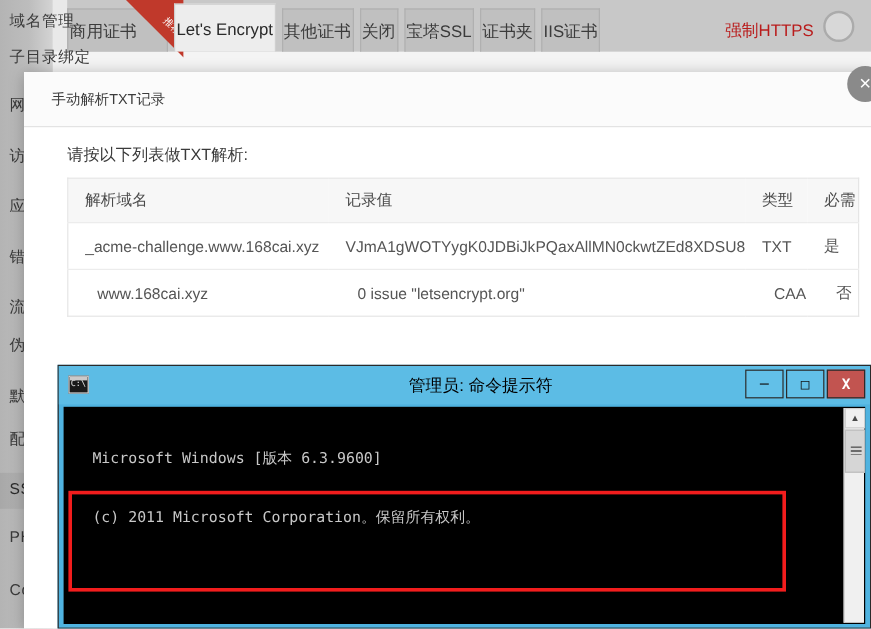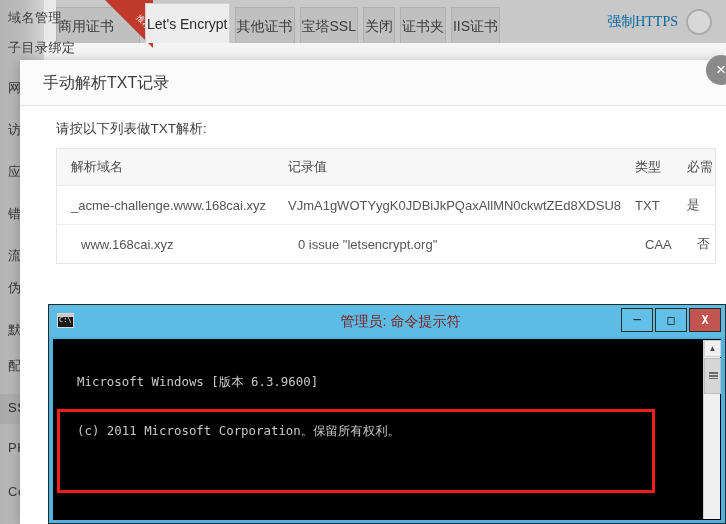--- a/index.html
+++ b/index.html
@@ -67,22 +67,22 @@
   }
   .ribbon-txt {
     position:absolute; right:2px; top:8px;
     transform: rotate(45deg);
     transform-origin: center;
     font-size:8px; color:#fff; letter-spacing:0px;
     white-space:nowrap;
   }
   .force-https {
     position:absolute; right:14px; top:9px;
-    display:flex; align-items:center; gap:8px;
-    font-size:14px; color:#0369a1;font-family:Liberation Serif, serif;
+    display:flex; align-items:flex-end; gap:8px;
+    font-size:14px; color:#b91c1c;
   }
   .toggle {
     width:26px; height:26px; border-radius:50%;
     border:2px solid #ababab; background:#d8d8d8;
   }
 
   .bg-rows { position:absolute; left:44px; top:43px; right:0; bottom:0; background:#f4f4f4; }
 
   
   .modal {
@@ -90,21 +90,21 @@
     background:#ffffff;
     box-shadow:0 2px 12px rgba(0,0,0,.28);
   }
   .modal-head {
     position:relative; height:46px;
     border-bottom:1px solid #e3e3e3;
     background:#fbfbfb;
   }
   .modal-title {
     position:absolute; left:23px; top:0; height:29px; line-height:46px;
-    font-size:16px; color:#3c3c3c;
+    font-size:12px; color:#3c3c3c;
   }
   .modal-close {
     position:absolute; left:686px; top:-5px;
     width:30px; height:30px; border-radius:50%;
     background:#8a8a8a; color:#fff;
     text-align:center; line-height:29px; font-size:17px;
     cursor:pointer; z-index:40;
   }
   .modal-body { position:relative; padding:0; }
   .body-hint {
@@ -159,21 +159,21 @@
   }
   .cmd-ico {
     position:absolute; left:8px; top:8px; width:17px; height:15px;
     background:#1a1a1a; border:1px solid #d8d8d8;
     font-size:7px; color:#e8e8e8; line-height:13px; padding-left:1px;
     font-family:"DejaVu Sans Mono", monospace; overflow:hidden;
   }
   .cmd-ico-bar { position:absolute; left:0; top:0; width:100%; height:3px; background:#c9c9c9; }
   .cmd-title-text {
     position:absolute; left:0; right:0; top:0; height:32px; line-height:32px;
-    text-align:center; font-size:14px; color:#7f1d1d;padding-left:27px;
+    text-align:center; font-size:14px; color:#000000;padding-left:27px;
   }
   .win-btns { position:absolute; right:4px; top:3px; display:flex; gap:2px; }
   .win-btn {
     width:32px; height:24px;
     background:#62c0e8; border:1px solid #2b2b2b;
     color:#111; font-size:12px; line-height:22px; text-align:center;
     cursor:pointer; font-family:"DejaVu Sans Mono", monospace;
   }
   .win-btn.close { background:#c25450; color:#fff; font-weight:bold; }
 
@@ -231,24 +231,24 @@
             <span class="ribbon-txt">推荐</span>
           </span>
         </div>
         <div class="tab active">
           <span>Let's Encrypt</span>
         </div>
         <div class="tab">
           <span>其他证书</span>
         </div>
         <div class="tab">
+          <span>关闭</span>
+        </div>
+        <div class="tab">
           <span>宝塔SSL</span>
-        </div>
-        <div class="tab">
-          <span>关闭</span>
         </div>
         <div class="tab">
           <span>证书夹</span>
         </div>
         <div class="tab">
           <span>IIS证书</span>
         </div>
       </div>
       <div class="force-https">
         <span>强制HTTPS</span>

